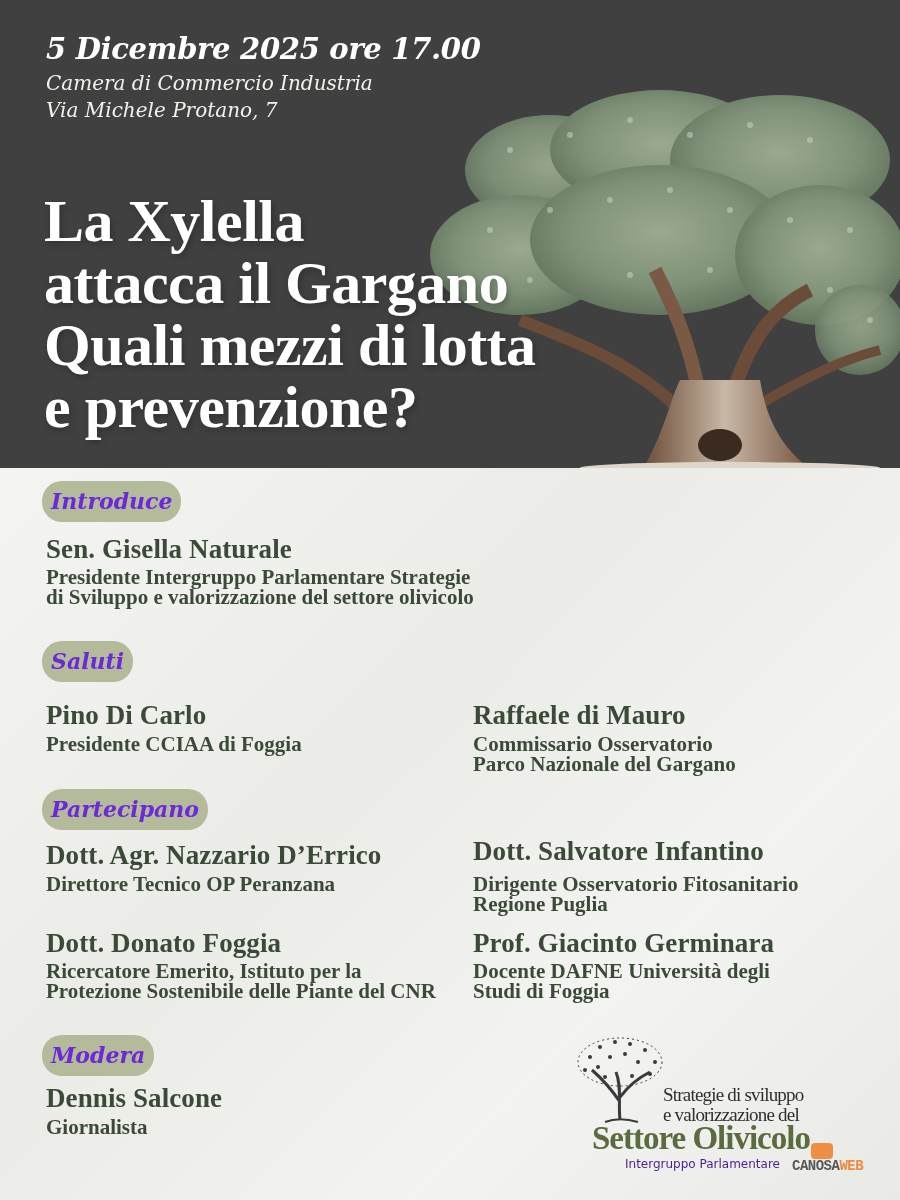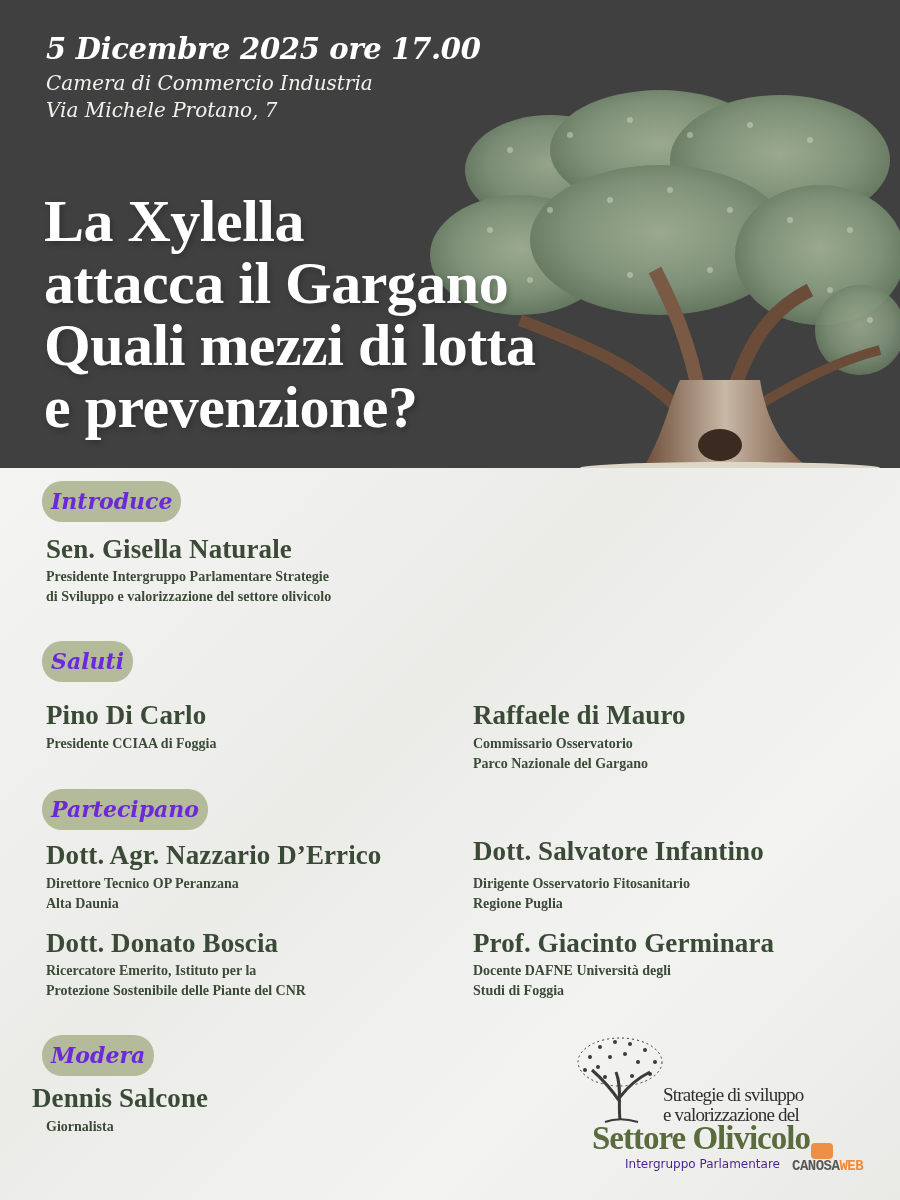--- a/index.html
+++ b/index.html
@@ -39,21 +39,21 @@
     position: absolute; background: #b3bb9b; border-radius: 20px;
     font-family: "DejaVu Serif", serif; font-style: italic; font-weight: bold;
     font-size: 22px; color: #6d28d9; padding: 5px 9px 6px 9px; line-height: 30px;
   }
   .name {
     position: absolute; font-family: "Liberation Serif", serif; font-weight: bold;
     font-size: 27px; color: #3b4a37; letter-spacing: 0.1px; white-space: nowrap;
   }
   .role {
     position: absolute; font-family: "Liberation Serif", serif; font-weight: bold;
-    font-size: 14px; line-height: 20px; color: #3b4a37; white-space: nowrap;
+    font-size: 21px; line-height: 20px; color: #3b4a37; white-space: nowrap;
   }
   .logo { position: absolute; left: 565px; top: 1032px; width: 260px; height: 150px; }
   .logo-tree { position: absolute; left: 5px; top: 0; width: 100px; height: 95px; }
   .logo-l1, .logo-l2 {
     position: absolute; font-family: "Liberation Serif", serif; font-size: 19px;
     color: #2f2f2f; white-space: nowrap; letter-spacing: -0.8px;
   }
   .logo-l1 { left: 98px; top: 52px; }
   .logo-l2 { left: 98px; top: 72px; }
   .logo-main {
@@ -159,40 +159,39 @@
 <div class="name" style="left:473px;top:700px;">Raffaele di Mauro</div>
 <div class="role" style="left:473px;top:734px;">
   <div>Commissario Osservatorio</div>
   <div>Parco Nazionale del Gargano</div>
 </div>
 
 <div class="pill" style="left:42px;top:789px;">Partecipano</div>
 <div class="name" style="left:46px;top:840px;">Dott. Agr. Nazzario D’Errico</div>
 <div class="role" style="left:46px;top:874px;">
   <div>Direttore Tecnico OP Peranzana</div>
-  <div>Alta Daunia</div>
 </div>
 <div class="name" style="left:473px;top:836px;">Dott. Salvatore Infantino</div>
 <div class="role" style="left:473px;top:874px;">
   <div>Dirigente Osservatorio Fitosanitario</div>
   <div>Regione Puglia</div>
 </div>
-<div class="name" style="left:46px;top:928px;">Dott. Donato Boscia</div>
+<div class="name" style="left:46px;top:928px;">Dott. Donato Foggia</div>
 <div class="role" style="left:46px;top:961px;">
   <div>Ricercatore Emerito, Istituto per la</div>
   <div>Protezione Sostenibile delle Piante del CNR</div>
 </div>
 <div class="name" style="left:473px;top:928px;">Prof. Giacinto Germinara</div>
 <div class="role" style="left:473px;top:961px;">
   <div>Docente DAFNE Università degli</div>
   <div>Studi di Foggia</div>
 </div>
 
 <div class="pill" style="left:42px;top:1035px;">Modera</div>
-<div class="name" style="left:32px;top:1083px;">Dennis Salcone</div>
+<div class="name" style="left:46px;top:1083px;">Dennis Salcone</div>
 <div class="role" style="left:46px;top:1117px;">
   <div>Giornalista</div>
 </div>
 
 <div class="logo">
   <svg class="logo-tree" viewBox="0 0 100 95">
     <g fill="#3a3a3a">
       <ellipse cx="50" cy="30" rx="42" ry="24" fill="none" stroke="#3a3a3a" stroke-width="1" stroke-dasharray="2 3"></ellipse>
       <circle cx="20" cy="25" r="2"></circle>
         <circle cx="30" cy="15" r="2"></circle>

